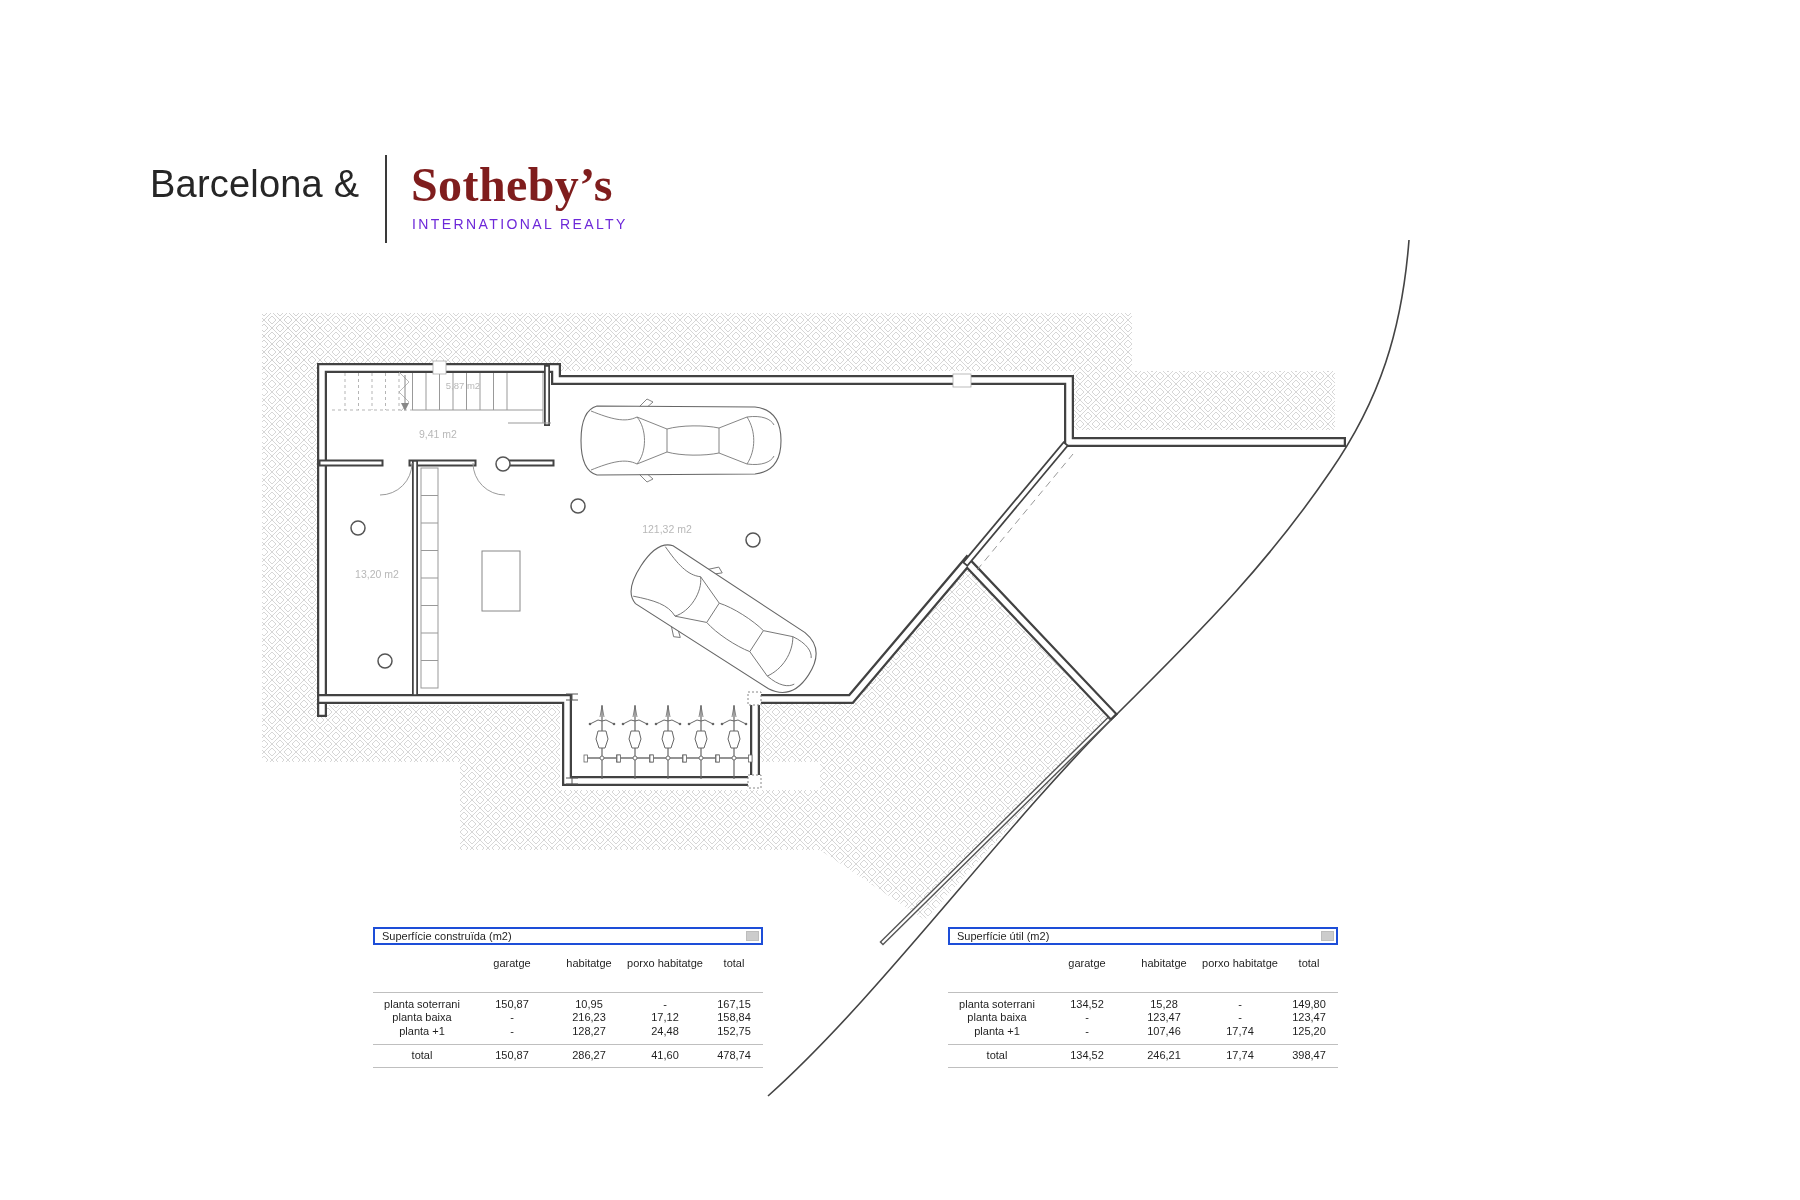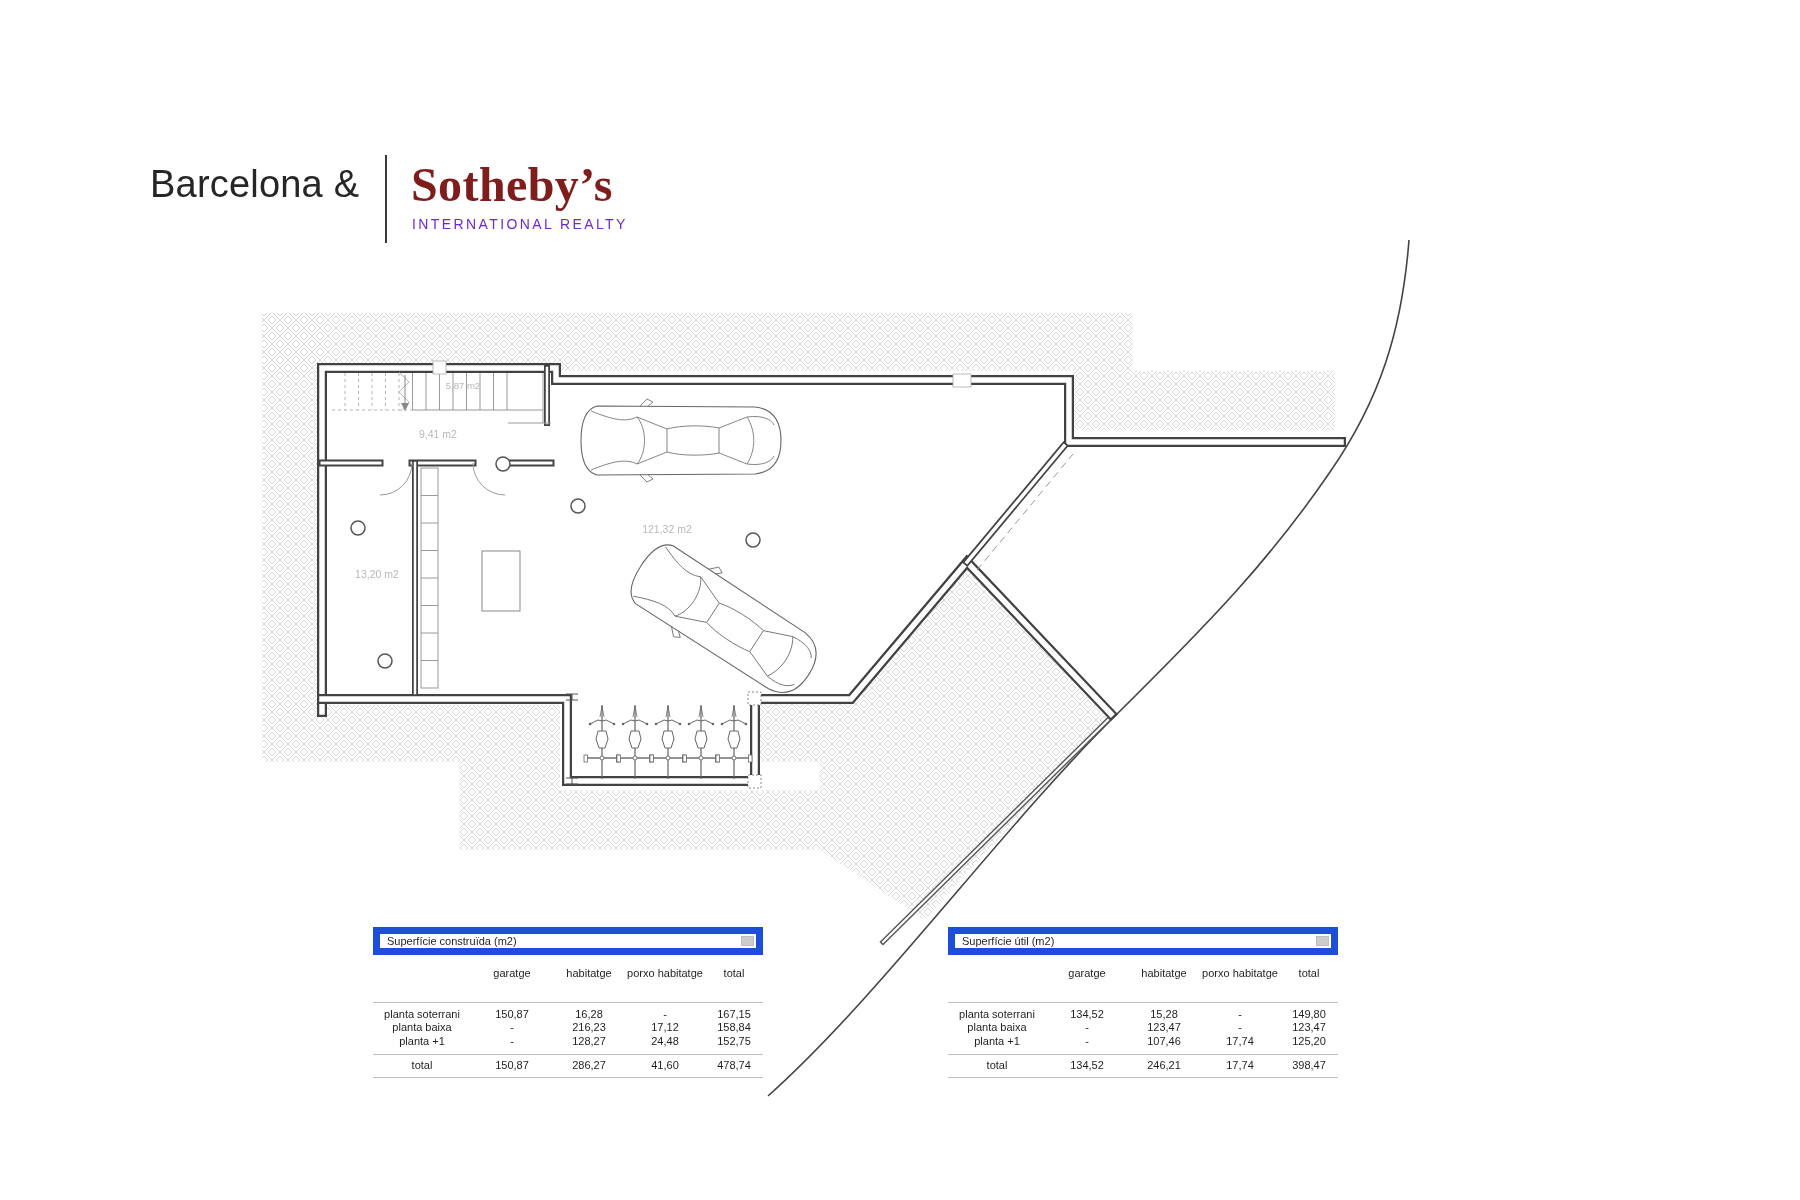--- a/index.html
+++ b/index.html
@@ -14,21 +14,21 @@
               font-weight:700;font-size:48px;color:#7f1d1d;letter-spacing:.4px;}
   .logo-tagline{position:absolute;left:412px;top:216px;font-size:14px;letter-spacing:2.4px;
                 color:#6d28d9;}
 
   
   .plan-svg{position:absolute;left:0;top:0;}
   .planlabel{font-family:"Liberation Sans",sans-serif;fill:#b8b8b8;}
 
   
   .stable{position:absolute;width:390px;font-size:11px;color:#1f1f1f;}
-  .stable .titlebar{position:relative;border:7px solid #1d4ed8;height:14px;line-height:14px;
+  .stable .titlebar{position:relative;border:2px solid #1d4ed8;height:14px;line-height:14px;
                     padding-left:7px;background:#fff;}
   .stable .handle{position:absolute;right:2px;top:2px;width:13px;height:10px;
                   background:#cccccc;border:1px solid #bdbdbd;box-sizing:border-box;}
   .grid{display:grid;grid-template-columns:98px 82px 72px 80px 58px;}
   .grid span{display:block;text-align:center;line-height:13.5px;}
   .grid span:first-child{text-align:center;}
   .stable .thead{margin-top:12px;margin-bottom:21px;}
   .rule{border-top:1px solid #bfbfbf;height:0;}
   .stable .rows{padding:5px 0 6px 0;}
   .stable .trow{margin-top:4px;margin-bottom:4px;}
@@ -206,21 +206,21 @@
       <span>garatge</span>
       <span>habitatge</span>
       <span>porxo habitatge</span>
       <span>total</span>
     </div>
     <div class="rule"></div>
     <div class="rows">
       <div class="grid">
         <span>planta soterrani</span>
         <span>150,87</span>
-        <span>16,28</span>
+        <span>10,95</span>
         <span>-</span>
         <span>167,15</span>
       </div>
       <div class="grid">
         <span>planta baixa</span>
         <span>-</span>
         <span>216,23</span>
         <span>17,12</span>
         <span>158,84</span>
       </div>

